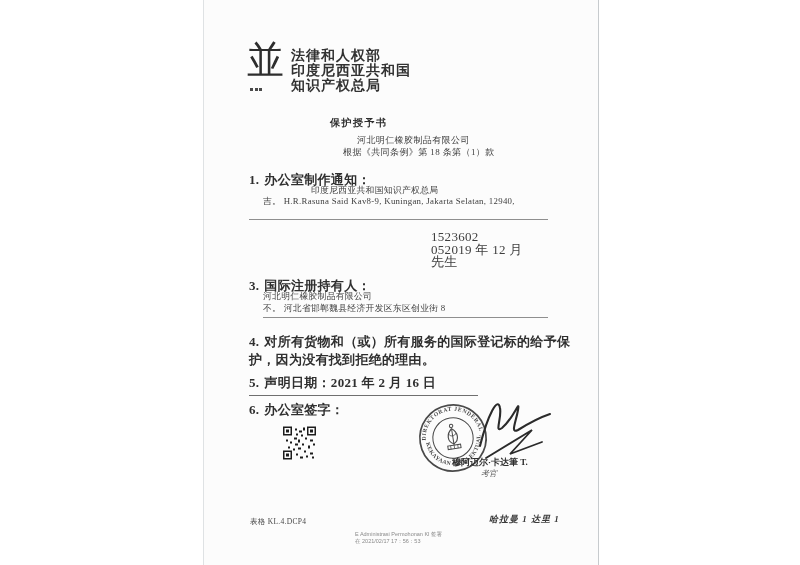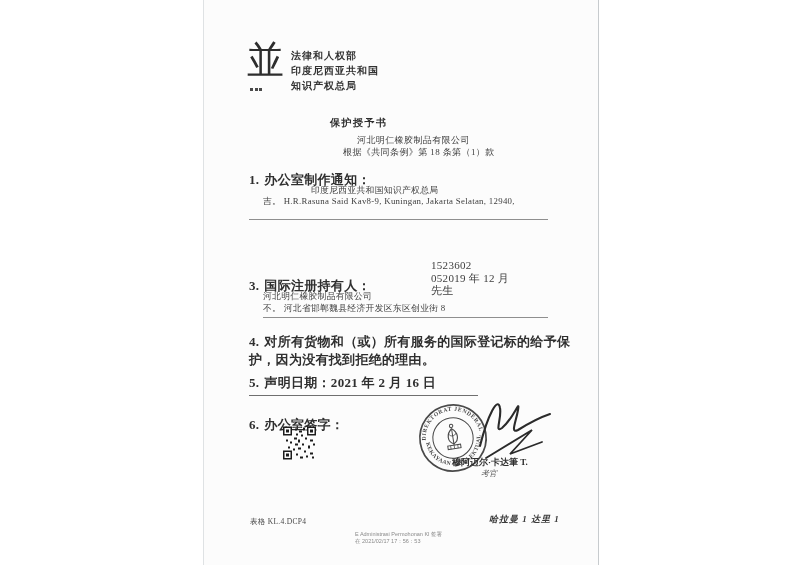--- a/index.html
+++ b/index.html
@@ -3,27 +3,27 @@
 <meta charset="utf-8">
 <style>
   html,body{margin:0;padding:0;background:#ffffff;}
   .stage{position:relative;width:800px;height:565px;overflow:hidden;background:#ffffff;
          font-family:"Liberation Serif","DejaVu Serif",serif;color:#3e3e3e;}
   .page{position:absolute;left:203px;top:0;width:394px;height:565px;background:#fcfcfc;
         border-left:1px solid #dfe2e4;border-right:1px solid #c7cbce;}
   .abs{position:absolute;white-space:nowrap;}
   .logo-glyph{font-size:37px;line-height:1;color:#2d2d2d;transform:scaleY(1.06);}
   .logo-caption{background:repeating-linear-gradient(90deg,#4a4a4a 0 3px,transparent 3px 4.6px);}
-  .ministry{font-size:10px;font-weight:bold;line-height:15px;letter-spacing:1px;color:#323232;white-space:nowrap;}
+  .ministry{font-size:14px;font-weight:bold;line-height:15px;letter-spacing:1px;color:#323232;white-space:nowrap;}
   .title{font-size:10px;font-weight:bold;letter-spacing:1.5px;color:#2e2e2e;}
   .notice{font-size:9px;letter-spacing:.4px;}
   .sech{font-size:13px;font-weight:bold;color:#2f2f2f;letter-spacing:.3px;}
   .sech .num{margin-right:5px;}
   .body-line{font-size:8.8px;letter-spacing:.3px;}
-  .val{font-size:11px;letter-spacing:.3px;margin-top:30px;}
+  .val{font-size:13px;letter-spacing:.3px;}
   .rule{height:1px;background:#8f8f8f;}
   .u5{border-bottom:1px solid #6f6f6f;padding:0 42px 3px 0;}
   .signer-name{font-size:9px;font-weight:bold;color:#2f2f2f;}
   .signer-title{font-size:8px;font-style:italic;color:#555;}
   .form-code{font-size:7.5px;letter-spacing:.3px;color:#474747;}
   .page-ind{font-size:9px;font-weight:bold;font-style:italic;color:#3a3a3a;letter-spacing:1px;}
   .esign{font-size:5.5px;line-height:7px;color:#8a8a8a;font-family:"Liberation Sans","DejaVu Sans",sans-serif;}
   .qr{width:33px;height:34px;}
   svg text{font-family:"Liberation Serif","DejaVu Serif",serif;}
 </style>
@@ -66,21 +66,21 @@
     <div class="abs rule" style="left:59px;top:317px;width:285px;"></div>
 
     <div class="abs sech" style="left:45px;top:333px;width:335px;white-space:normal;">
       <span class="num">4.</span><span>对所有货物和（或）所有服务的国际登记标的给予保护，因为没有找到拒绝的理由。</span>
     </div>
 
     <div class="abs sech u5" style="left:45px;top:374px;">
       <span class="num">5.</span><span>声明日期：2021 年 2 月 16 日</span>
     </div>
 
-    <div class="abs sech" style="left:45px;top:416px;">
+    <div class="abs sech" style="left:45px;top:401px;">
       <span class="num">6.</span><span>办公室签字：</span>
     </div>
 
     <svg class="abs qr" style="left:79px;top:426px;" viewBox="0 0 33 33">
       <g fill="#1d1d1d">
         <rect x="0" y="0" width="9" height="9"></rect>
           <rect x="24" y="0" width="9" height="9"></rect>
           <rect x="0" y="24" width="9" height="9"></rect>
         <rect x="1.5" y="1.5" width="6" height="6" fill="#fcfcfc"></rect>
           <rect x="25.5" y="1.5" width="6" height="6" fill="#fcfcfc"></rect>

